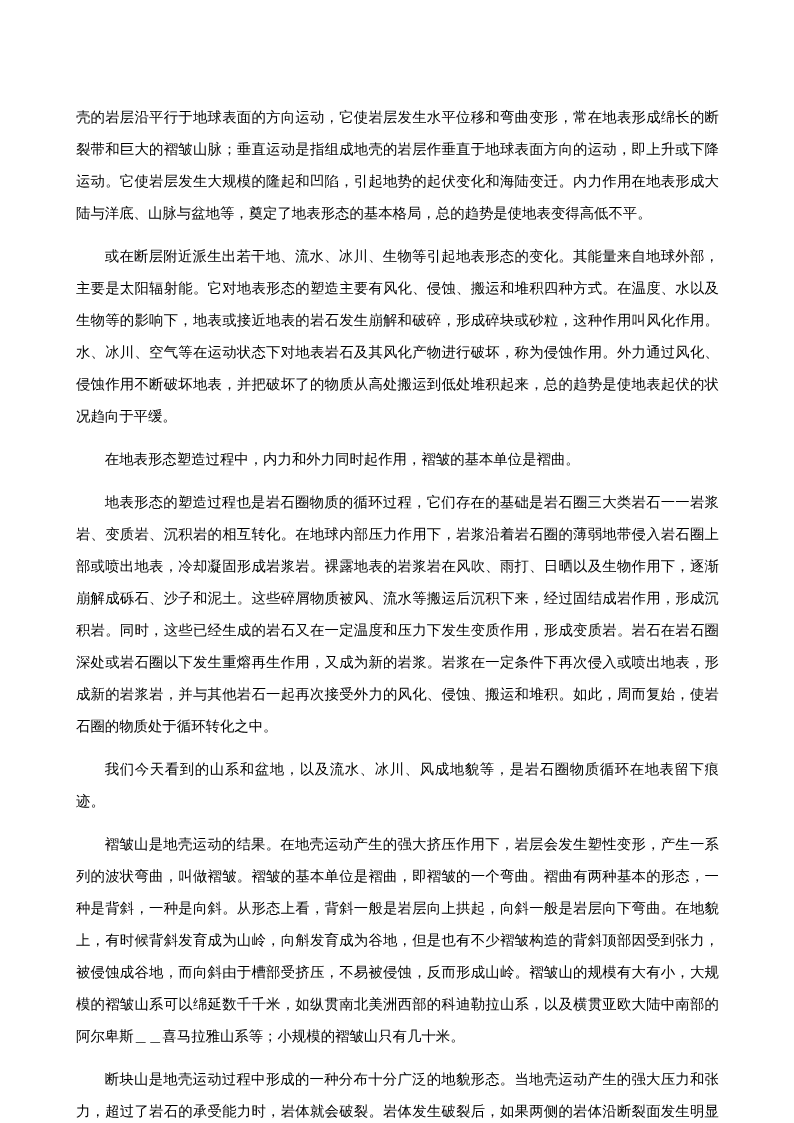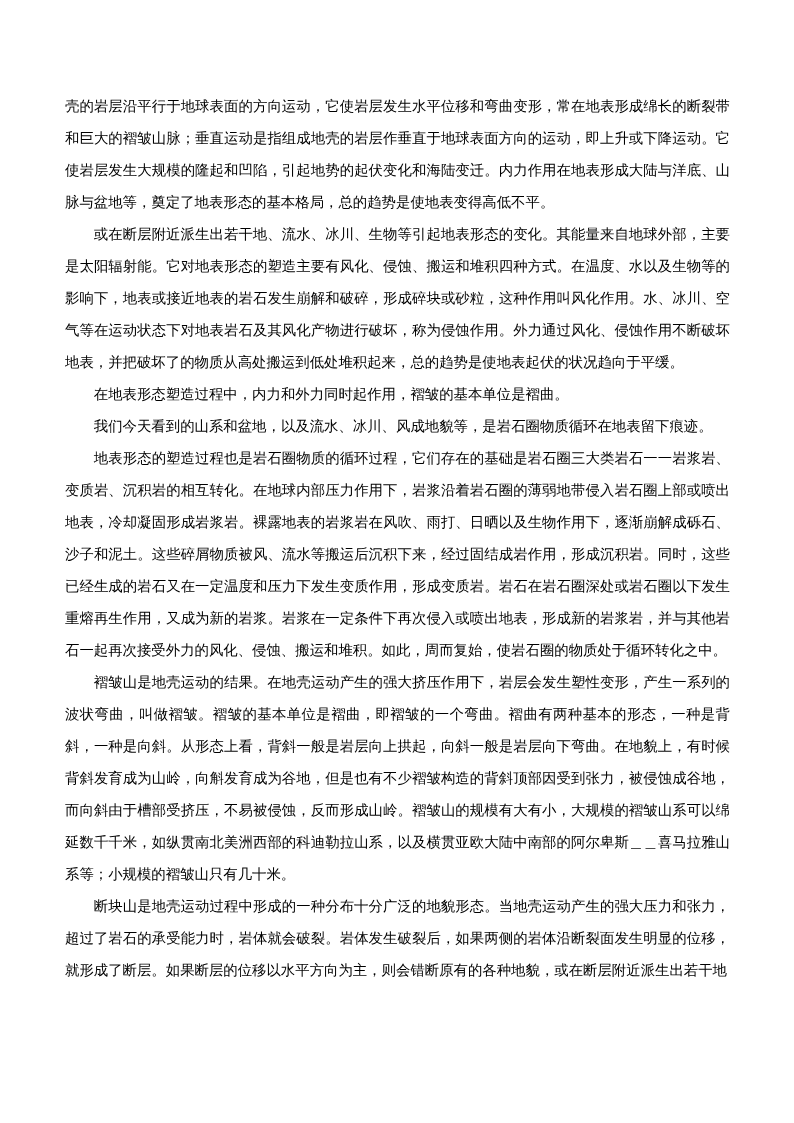--- a/index.html
+++ b/index.html
@@ -16,21 +16,21 @@
       font-family: "Liberation Serif", "DejaVu Serif", serif;
       color: #000000;
     }
     .content {
       position: absolute;
       left: 65px;
       top: 90px;
       width: 665px;
     }
     .content p {
-      margin: 0;
+      margin: 11px;
       padding: 0;
       font-size: 14.4px;
       line-height: 32px;
       text-align: justify;
       text-justify: inter-ideograph;
       letter-spacing: 0;
       word-break: break-all;
       color: #000000;
     }
     .content p.indent {
@@ -38,18 +38,18 @@
     }
   </style>
 </head>
 <body>
 
 <div class="page">
   <div class="content">
     <p>壳的岩层沿平行于地球表面的方向运动，它使岩层发生水平位移和弯曲变形，常在地表形成绵长的断裂带和巨大的褶皱山脉；垂直运动是指组成地壳的岩层作垂直于地球表面方向的运动，即上升或下降运动。它使岩层发生大规模的隆起和凹陷，引起地势的起伏变化和海陆变迁。内力作用在地表形成大陆与洋底、山脉与盆地等，奠定了地表形态的基本格局，总的趋势是使地表变得高低不平。</p>
     <p class="indent">或在断层附近派生出若干地、流水、冰川、生物等引起地表形态的变化。其能量来自地球外部，主要是太阳辐射能。它对地表形态的塑造主要有风化、侵蚀、搬运和堆积四种方式。在温度、水以及生物等的影响下，地表或接近地表的岩石发生崩解和破碎，形成碎块或砂粒，这种作用叫风化作用。水、冰川、空气等在运动状态下对地表岩石及其风化产物进行破坏，称为侵蚀作用。外力通过风化、侵蚀作用不断破坏地表，并把破坏了的物质从高处搬运到低处堆积起来，总的趋势是使地表起伏的状况趋向于平缓。</p>
     <p class="indent">在地表形态塑造过程中，内力和外力同时起作用，褶皱的基本单位是褶曲。</p>
+    <p class="indent">地表形态的塑造过程也是岩石圈物质的循环过程，它们存在的基础是岩石圈三大类岩石一一岩浆岩、变质岩、沉积岩的相互转化。在地球内部压力作用下，岩浆沿着岩石圈的薄弱地带侵入岩石圈上部或喷出地表，冷却凝固形成岩浆岩。裸露地表的岩浆岩在风吹、雨打、日晒以及生物作用下，逐渐崩解成砾石、沙子和泥土。这些碎屑物质被风、流水等搬运后沉积下来，经过固结成岩作用，形成沉积岩。同时，这些已经生成的岩石又在一定温度和压力下发生变质作用，形成变质岩。岩石在岩石圈深处或岩石圈以下发生重熔再生作用，又成为新的岩浆。岩浆在一定条件下再次侵入或喷出地表，形成新的岩浆岩，并与其他岩石一起再次接受外力的风化、侵蚀、搬运和堆积。如此，周而复始，使岩石圈的物质处于循环转化之中。</p>
     <p class="indent">我们今天看到的山系和盆地，以及流水、冰川、风成地貌等，是岩石圈物质循环在地表留下痕迹。</p>
-    <p class="indent">地表形态的塑造过程也是岩石圈物质的循环过程，它们存在的基础是岩石圈三大类岩石一一岩浆岩、变质岩、沉积岩的相互转化。在地球内部压力作用下，岩浆沿着岩石圈的薄弱地带侵入岩石圈上部或喷出地表，冷却凝固形成岩浆岩。裸露地表的岩浆岩在风吹、雨打、日晒以及生物作用下，逐渐崩解成砾石、沙子和泥土。这些碎屑物质被风、流水等搬运后沉积下来，经过固结成岩作用，形成沉积岩。同时，这些已经生成的岩石又在一定温度和压力下发生变质作用，形成变质岩。岩石在岩石圈深处或岩石圈以下发生重熔再生作用，又成为新的岩浆。岩浆在一定条件下再次侵入或喷出地表，形成新的岩浆岩，并与其他岩石一起再次接受外力的风化、侵蚀、搬运和堆积。如此，周而复始，使岩石圈的物质处于循环转化之中。</p>
     <p class="indent">褶皱山是地壳运动的结果。在地壳运动产生的强大挤压作用下，岩层会发生塑性变形，产生一系列的波状弯曲，叫做褶皱。褶皱的基本单位是褶曲，即褶皱的一个弯曲。褶曲有两种基本的形态，一种是背斜，一种是向斜。从形态上看，背斜一般是岩层向上拱起，向斜一般是岩层向下弯曲。在地貌上，有时候背斜发育成为山岭，向斛发育成为谷地，但是也有不少褶皱构造的背斜顶部因受到张力，被侵蚀成谷地，而向斜由于槽部受挤压，不易被侵蚀，反而形成山岭。褶皱山的规模有大有小，大规模的褶皱山系可以绵延数千千米，如纵贯南北美洲西部的科迪勒拉山系，以及横贯亚欧大陆中南部的阿尔卑斯＿＿喜马拉雅山系等；小规模的褶皱山只有几十米。</p>
     <p class="indent">断块山是地壳运动过程中形成的一种分布十分广泛的地貌形态。当地壳运动产生的强大压力和张力，超过了岩石的承受能力时，岩体就会破裂。岩体发生破裂后，如果两侧的岩体沿断裂面发生明显的位移，就形成了断层。如果断层的位移以水平方向为主，则会错断原有的各种地貌，或在断层附近派生出若干地</p>
   </div>
 </div>
 
 </body></html>

